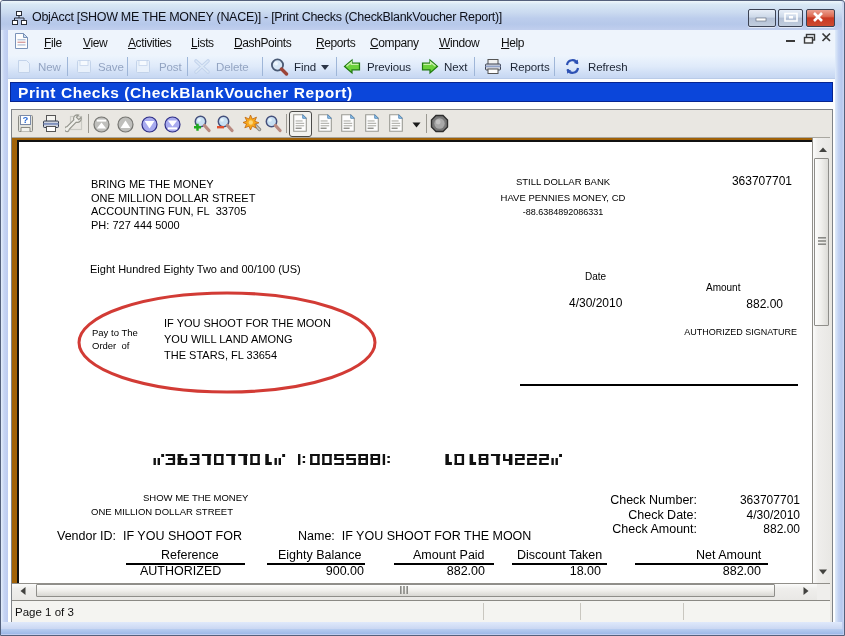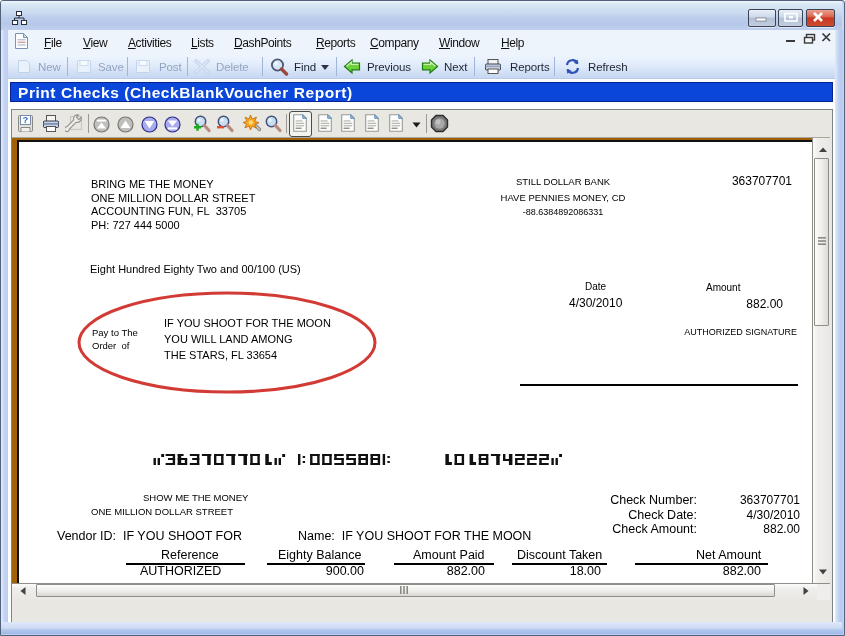--- a/index.html
+++ b/index.html
@@ -50,20 +50,21 @@
 .botframe{position:absolute;left:1px;top:622px;width:841px;height:12px;background:linear-gradient(180deg,#dfe9fb,#c9d6f2 60%,#bccbee)}
 </style></head><body>
 <div class="frame"></div>
 <div class="titlebar">
  <svg class="abs" style="left:11px;top:10px" width="15" height="14" viewBox="0 0 15 14">
   <rect x="4.5" y="0.5" width="5" height="4" fill="#fff" stroke="#2a2e38"></rect>
   <path d="M7 4.5 L7 7 M2.5 9.5 L2.5 7 L12 7 L12 9.5" stroke="#2a2e38" fill="none"></path>
   <rect x="0.5" y="9.5" width="5" height="4" fill="#fff" stroke="#2a2e38"></rect>
   <rect x="9.5" y="9.5" width="5" height="4" fill="#fff" stroke="#2a2e38"></rect>
  </svg>
+ <div class="title-text">ObjAcct [SHOW ME THE MONEY (NACE)] - [Print Checks (CheckBlankVoucher Report)]</div>
  <div class="tbtn min" style="left:747px;width:26px"></div>
  <div class="tbtn max" style="left:777px;width:23px"></div>
  <div class="tbtn close" style="left:805px;width:27px"></div>
  <svg class="abs" style="left:747px;top:8px" width="86" height="16" viewBox="0 0 86 16">
   <rect x="8" y="9" width="10" height="3" fill="#fff" stroke="#5a6474" stroke-width="0.6"></rect>
   <rect x="37" y="4.5" width="12" height="7.5" fill="none" stroke="#fff" stroke-width="1.6"></rect>
   <rect x="41" y="7" width="4" height="2.5" fill="#fff"></rect>
   <path d="M66 4 L74 12 M74 4 L66 12" stroke="#fff" stroke-width="2.6"></path>
  </svg>
 </div>
@@ -257,21 +258,21 @@
  </div>
  <div class="rview">
   <div class="page"></div>
   <div id="report">
  <div class="t s11" style="left:79px;top:40px;line-height:13.5px">BRING ME THE MONEY<br>ONE MILLION DOLLAR STREET<br>ACCOUNTING FUN, FL&nbsp; 33705<br>PH: 727 444 5000</div>
  <div class="t" style="left:471px;top:38px;width:160px;text-align:center;font-size:9.5px">STILL DOLLAR BANK</div>
  <div class="t" style="left:471px;top:54px;width:160px;text-align:center;font-size:9.5px">HAVE PENNIES MONEY, CD</div>
  <div class="t" style="left:471px;top:69px;width:160px;text-align:center;font-size:9px">-88.6384892086331</div>
  <div class="t s12 r" style="left:680px;top:36px;width:100px">363707701</div>
  <div class="t s11" style="left:78px;top:125px">Eight Hundred Eighty Two and 00/100 (US)</div>
- <div class="t s10" style="left:573px;top:143px">Date</div>
+ <div class="t s10" style="left:573px;top:133px">Date</div>
  <div class="t s12" style="left:557px;top:158px">4/30/2010</div>
  <div class="t s10" style="left:694px;top:144px">Amount</div>
  <div class="t s12 r" style="left:671px;top:159px;width:100px">882.00</div>
  <div class="t s95" style="left:80px;top:188px;line-height:13px">Pay to The<br>Order&nbsp; of</div>
  <div class="t s11" style="left:152px;top:177px;line-height:16px">IF YOU SHOOT FOR THE MOON<br>YOU WILL LAND AMONG<br>THE STARS, FL 33654</div>
  <svg class="abs" style="left:64px;top:152px" width="302" height="105" viewBox="0 0 302 105">
   <ellipse cx="151" cy="52.5" rx="148" ry="49.5" fill="none" stroke="#d23b35" stroke-width="3"></ellipse>
  </svg>
  <div class="t s9 r" style="left:585px;top:189px;width:200px">AUTHORIZED SIGNATURE</div>
  <div class="abs" style="left:508px;top:246px;width:278px;height:2px;background:#000"></div>
@@ -431,17 +432,23 @@
   <svg class="abs" style="left:388px;top:2px" width="9" height="8" fill="#8a8a86">
         <rect x="0" width="1.6" height="8"></rect>
         <rect x="3.2" width="1.6" height="8"></rect>
         <rect x="6.4" width="1.6" height="8"></rect>
       </svg>
   <svg class="abs" style="left:791px;top:3px" width="6" height="8">
         <path d="M0.5 0 L0.5 8 L5.5 4 Z" fill="#42423f"></path>
       </svg>
  </div>
  <div class="corner"></div>
+ <div class="rstatus">
+  <div class="t" style="left:3px;top:5px;font-size:11.5px;color:#111">Page 1 of 3</div>
+  <div class="sep" style="left:471px"></div>
+  <div class="sep" style="left:568px"></div>
+  <div class="sep" style="left:671px"></div>
+ </div>
 </div>
 <div class="abs" style="left:1px;top:30px;width:7px;height:592px;background:linear-gradient(90deg,#e4eefa,#c6d4f3 45%,#bccbf0)"></div>
 <div class="abs" style="left:835px;top:30px;width:9px;height:592px;background:linear-gradient(90deg,#e0ecfa,#c2d2f2 40%,#b6c8ee 75%,#ccd8f4)"></div>
 <div class="botframe"></div>
 <div class="abs" style="left:1px;top:629px;width:842px;height:5px;background:linear-gradient(180deg,#b8cdf0,#9db9e8)"></div>
 
 </body></html>

